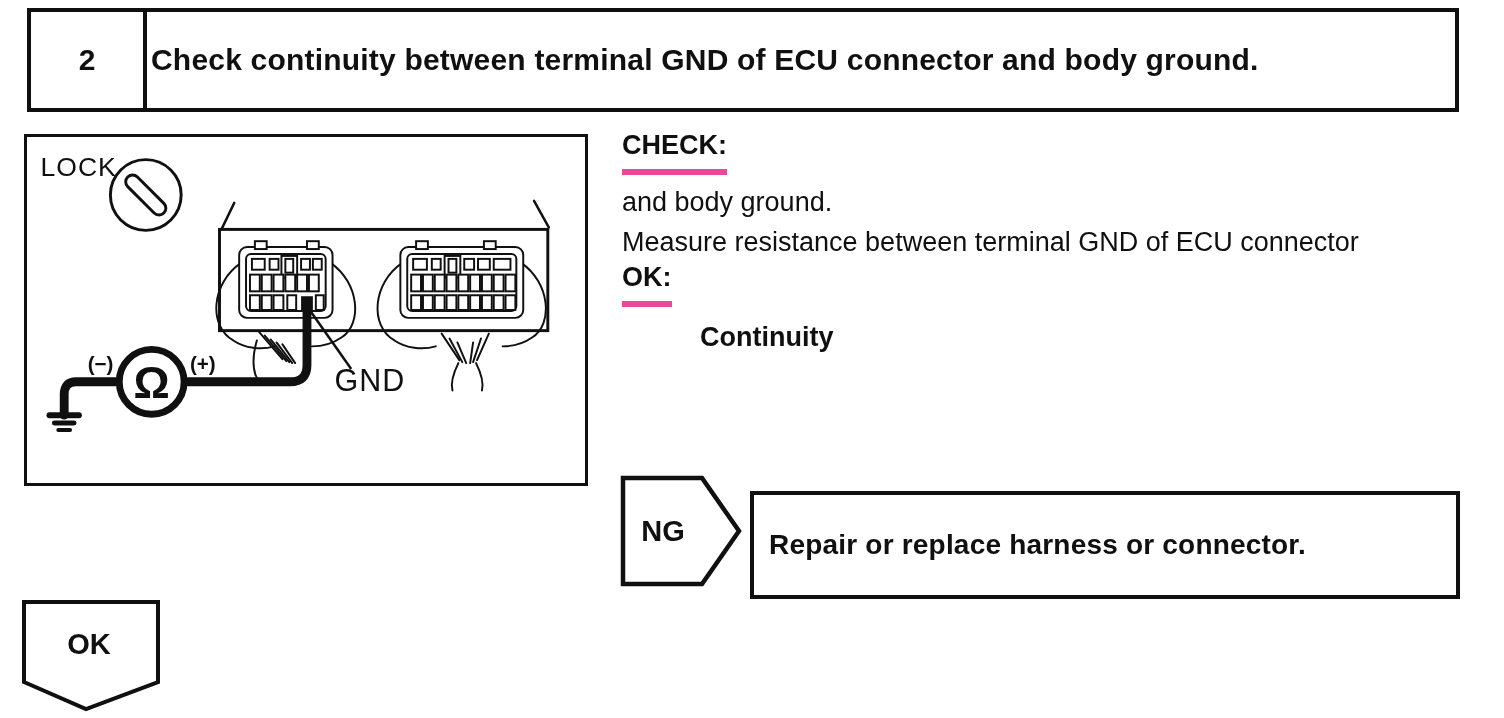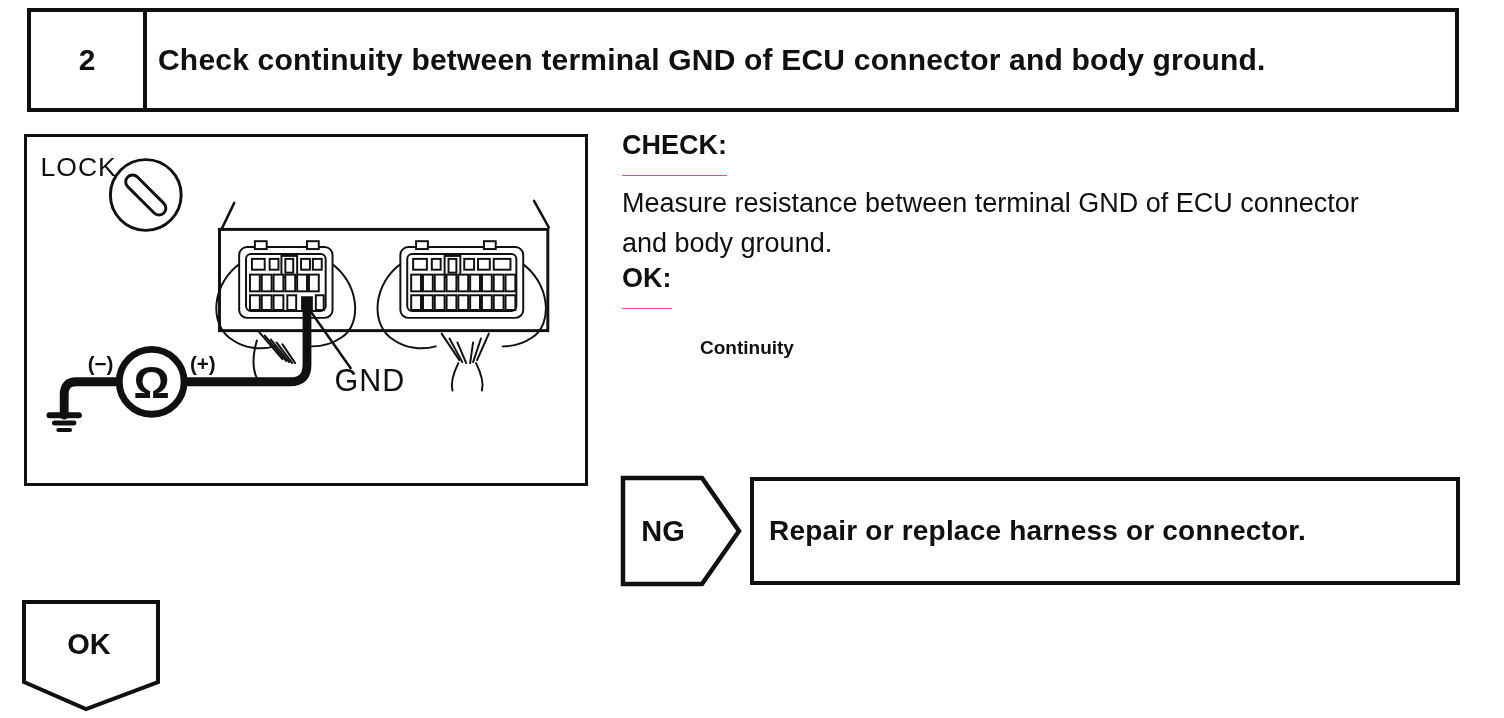--- a/index.html
+++ b/index.html
@@ -10,46 +10,46 @@
   
   .step-header{
     position:absolute;left:27px;top:8px;width:1432px;height:104px;
     border:4px solid #101010;box-sizing:border-box;display:flex;align-items:stretch;background:#fff;
   }
   .step-number{
     width:112px;border-right:4px solid #101010;display:flex;align-items:center;justify-content:center;
     font-size:30px;font-weight:bold;
   }
   .step-title{
-    flex:1;display:flex;align-items:center;padding-left:11px;
+    flex:1;display:flex;align-items:center;padding-left:4px;
     font-size:30px;font-weight:bold;letter-spacing:.2px;
   }
   
   .diagram-frame{
     position:absolute;left:24px;top:134px;width:564px;height:352px;
     border:3px solid #101010;box-sizing:border-box;background:#fff;
   }
   .diagram-frame svg{display:block;width:100%;height:100%;}
   .ln{fill:none;stroke:#101010;stroke-width:2.5;stroke-linecap:round;stroke-linejoin:round;}
   .ln-thin{fill:none;stroke:#101010;stroke-width:2;stroke-linecap:round;}
   .cell{fill:#ffffff;stroke:#101010;stroke-width:2;}
   .svg-label{fill:#101010;font-family:"Liberation Sans","DejaVu Sans",sans-serif;}
   
   .instructions{position:absolute;left:622px;top:130px;width:860px;}
   .ins-heading{
     display:inline-block;font-size:27px;font-weight:bold;
-    border-bottom:1px solid #ec4899;padding-bottom:14px;margin-bottom:7px;
+    border-bottom:6px solid #ec4899;padding-bottom:8px;margin-bottom:7px;
   }
   .ins-line{font-size:27px;line-height:40px;}
   .ok-heading-wrap{}
-  .ins-result{font-size:19px;font-weight:bold;line-height:40px;padding-left:78px;margin-top:12px;}
+  .ins-result{font-size:27px;font-weight:bold;line-height:40px;padding-left:78px;margin-top:3px;}
   
   .ng-arrow{position:absolute;left:618px;top:473px;width:128px;height:116px;}
   .ng-box{
-    position:absolute;left:750px;top:477px;width:710px;height:108px;
+    position:absolute;left:750px;top:491px;width:710px;height:108px;
     border:4px solid #101010;box-sizing:border-box;background:#fff;
     display:flex;align-items:center;padding-left:15px;
     font-size:28px;font-weight:bold;letter-spacing:.2px;
   }
   .ok-arrow{position:absolute;left:19px;top:596px;width:144px;height:120px;}
   .badge-text{fill:#101010;font-weight:bold;font-size:29px;font-family:"Liberation Sans","DejaVu Sans",sans-serif;}
 </style>
 </head>
 <body>
 
@@ -175,22 +175,22 @@
 
       <line x1="285" y1="175" x2="328" y2="236" stroke="#101010" stroke-width="2.5"></line>
       <text class="svg-label" x="311" y="258" font-size="31" letter-spacing="1">GND</text>
     </svg>
   </div>
 
   <div class="instructions">
     <div>
       <span class="ins-heading">CHECK:</span>
     </div>
+    <div class="ins-line">and body ground.</div>
     <div class="ins-line">Measure resistance between terminal GND of ECU connector</div>
-    <div class="ins-line">and body ground.</div>
     <div class="ok-heading-wrap">
       <span class="ins-heading">OK:</span>
     </div>
     <div class="ins-result">Continuity</div>
   </div>
 
   <svg class="ng-arrow" viewBox="0 0 128 116">
     <polygon points="5,5 84,5 121,58 84,111 5,111" fill="#fff" stroke="#101010" stroke-width="4.5" stroke-linejoin="miter"></polygon>
     <text class="badge-text" x="45" y="68" text-anchor="middle">NG</text>
   </svg>

